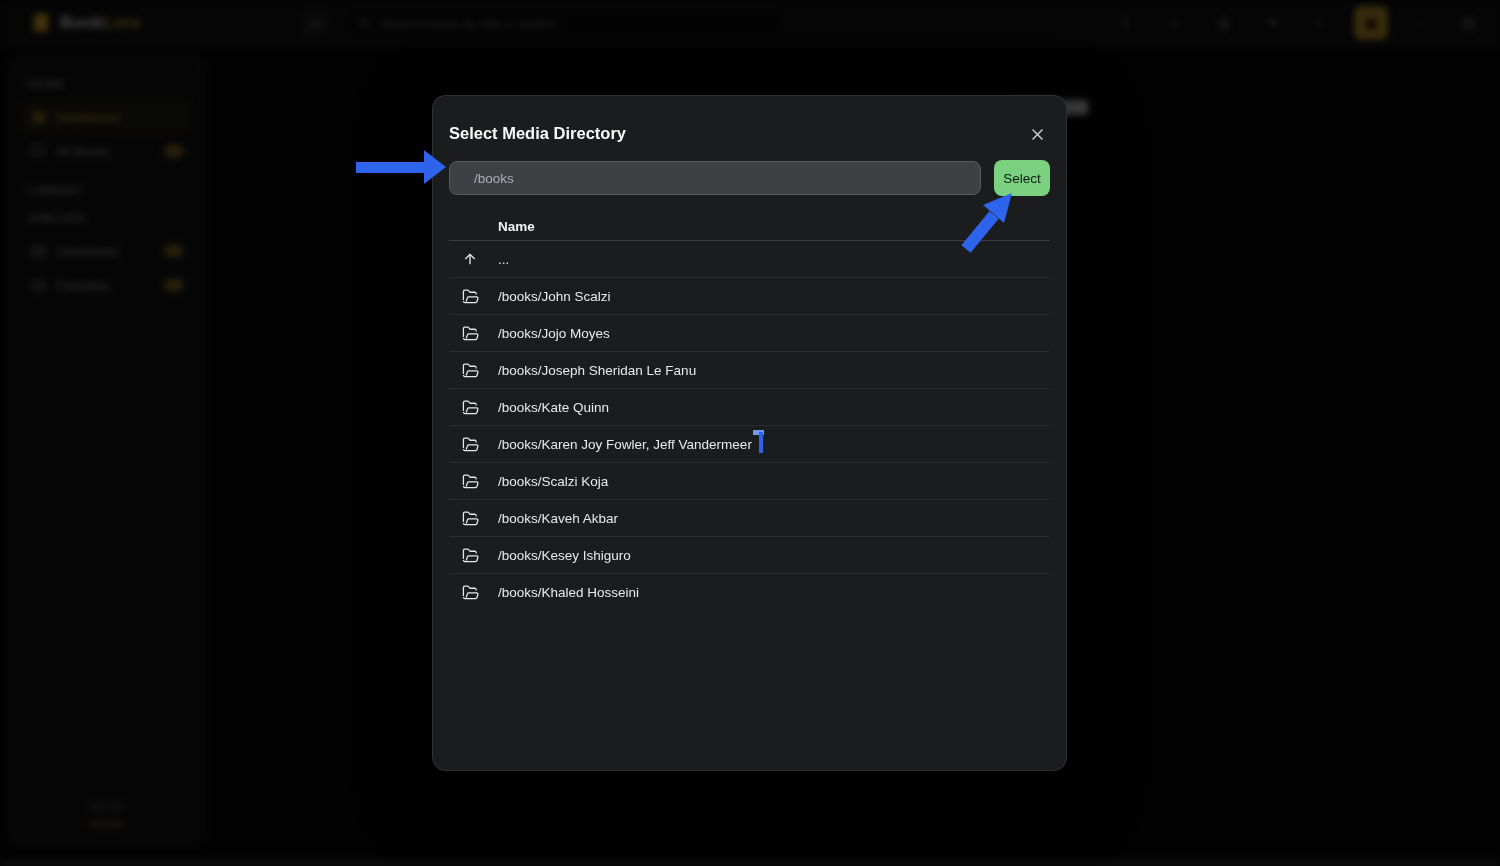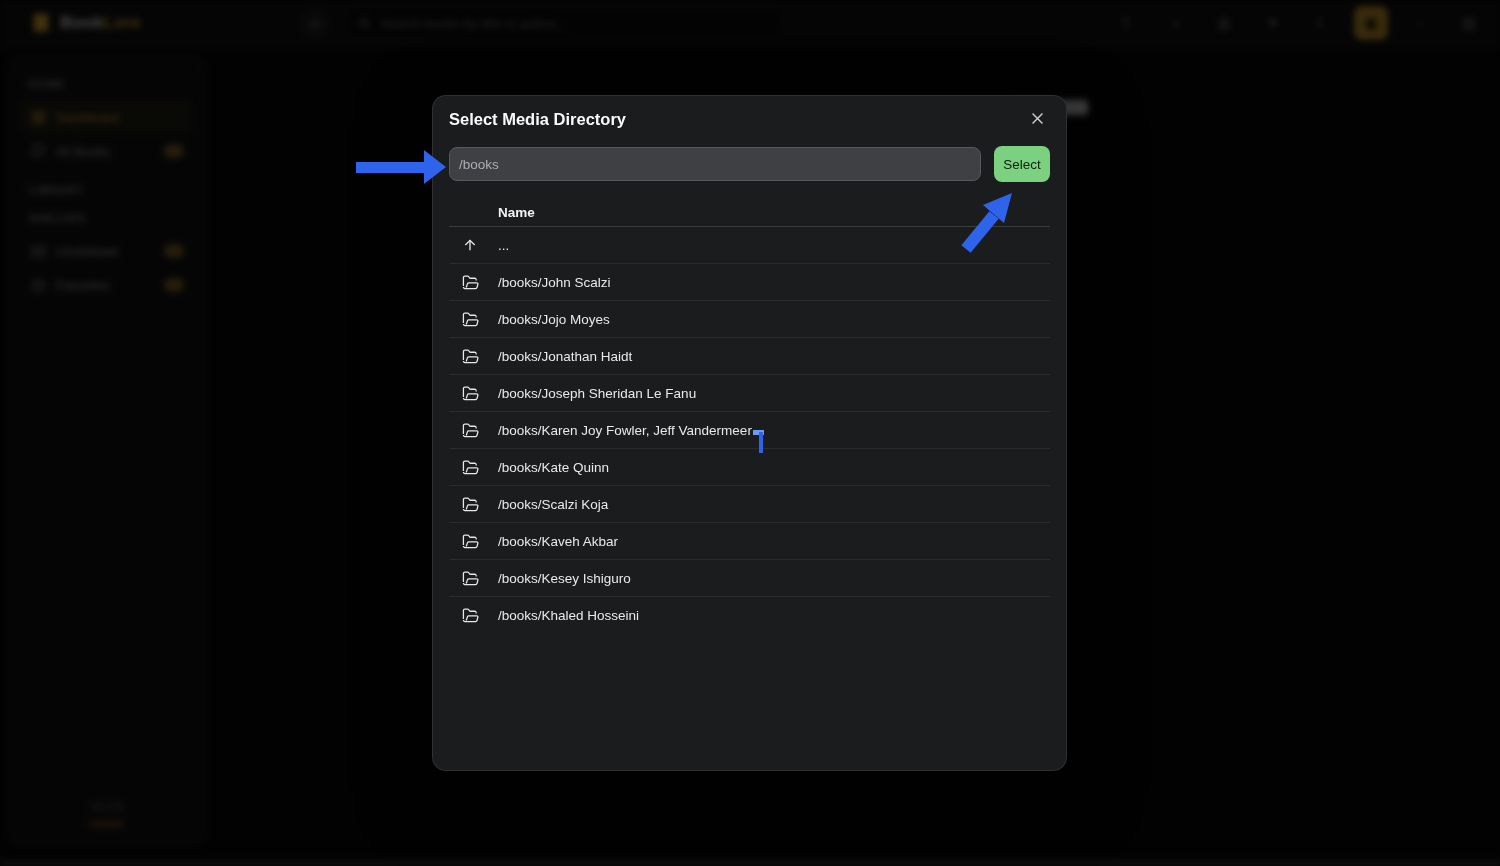--- a/index.html
+++ b/index.html
@@ -40,28 +40,28 @@
   .side-footer .upd { font-size:11px; color:#c47a2c; margin-top:5px; }
 
   .peek-blob { position:absolute; left:1008px; top:100px; width:80px; height:15px;
     border-radius:4px; background:rgba(235,235,235,.85); }
   .bottom-strip { position:absolute; left:0; right:0; bottom:0; height:5px; background:#3a3a3e; }
 
   
   .modal { position:absolute; left:432px; top:95px; width:635px; height:676px;
     background:#1b1c1e; border:1px solid rgba(255,255,255,.09); border-radius:14px;
     box-shadow:0 24px 70px rgba(0,0,0,.6); z-index:5; }
-  .modal-header { display:flex; align-items:flex-start; justify-content:space-between;
-    padding:14px 20px 8px 16px; }
+  .modal-header { display:flex; align-items:flex-end; justify-content:space-between;
+    padding:28px 20px 8px 16px; }
   .modal-title { font-size:16.5px; font-weight:700; color:#fafafa; }
   .close-btn { background:none; border:none; color:#cfcfd2; cursor:pointer; padding:0; line-height:0; }
 
   .path-row { display:flex; gap:13px; padding:10px 16px 0; }
   .path-input { flex:1; height:34px; background:#3e4043; border:1px solid #57595c;
-    border-radius:8px; color:#a9afb7; font-size:13.5px; padding:0 9px; outline:none;
+    border-radius:8px; color:#a9afb7; font-size:13.5px; padding:0 24px; outline:none;
     font-family:"Liberation Sans", sans-serif; }
   .select-btn { width:56px; height:36px; margin-top:-1px; background:#7bd180; color:#0e1c10;
     border:none; border-radius:8px; font-size:13.5px; font-weight:400; cursor:pointer;
     font-family:"Liberation Sans", sans-serif; }
 
   .dir-table { margin:9px 16px 0; }
   .thead { display:flex; align-items:center; height:36px; border-bottom:1px solid rgba(255,255,255,.15); }
   .col-icon { width:49px; display:flex; align-items:center; padding-left:13px; color:#e8e8e8; }
   .col-name { font-size:13.5px; }
   .thead .col-name { font-weight:700; color:#f2f2f2;margin-top:8px; }
@@ -206,30 +206,20 @@
     <div class="col-icon">
 
       <svg width="17" height="17" viewBox="0 0 24 24" fill="none" stroke="currentColor" stroke-width="1.8">
         <path d="M2 17V5a2 2 0 0 1 2-2h3.9a2 2 0 0 1 1.7.9l.8 1.2a2 2 0 0 0 1.7.9H18a2 2 0 0 1 2 2v1"></path>
         <path d="M6 19l1.6-5.1A2 2 0 0 1 9.5 12.5H21a1.5 1.5 0 0 1 1.45 1.9l-1.3 4.6A2 2 0 0 1 19.2 20.5H4a2 2 0 0 1-2-2"></path>
       </svg>
     </div>
     <div class="col-name">/books/Jojo Moyes</div>
   </div>
 
-  <div class="dir-row">
-    <div class="col-icon">
-
-      <svg width="17" height="17" viewBox="0 0 24 24" fill="none" stroke="currentColor" stroke-width="1.8">
-        <path d="M2 17V5a2 2 0 0 1 2-2h3.9a2 2 0 0 1 1.7.9l.8 1.2a2 2 0 0 0 1.7.9H18a2 2 0 0 1 2 2v1"></path>
-        <path d="M6 19l1.6-5.1A2 2 0 0 1 9.5 12.5H21a1.5 1.5 0 0 1 1.45 1.9l-1.3 4.6A2 2 0 0 1 19.2 20.5H4a2 2 0 0 1-2-2"></path>
-      </svg>
-    </div>
-    <div class="col-name">/books/Jonathan Haidt</div>
-  </div>
 
   <div class="dir-row">
     <div class="col-icon">
 
       <svg width="17" height="17" viewBox="0 0 24 24" fill="none" stroke="currentColor" stroke-width="1.8">
         <path d="M2 17V5a2 2 0 0 1 2-2h3.9a2 2 0 0 1 1.7.9l.8 1.2a2 2 0 0 0 1.7.9H18a2 2 0 0 1 2 2v1"></path>
         <path d="M6 19l1.6-5.1A2 2 0 0 1 9.5 12.5H21a1.5 1.5 0 0 1 1.45 1.9l-1.3 4.6A2 2 0 0 1 19.2 20.5H4a2 2 0 0 1-2-2"></path>
       </svg>
     </div>
     <div class="col-name">/books/Joseph Sheridan Le Fanu</div>
@@ -237,32 +227,32 @@
 
 
   <div class="dir-row">
     <div class="col-icon">
 
       <svg width="17" height="17" viewBox="0 0 24 24" fill="none" stroke="currentColor" stroke-width="1.8">
         <path d="M2 17V5a2 2 0 0 1 2-2h3.9a2 2 0 0 1 1.7.9l.8 1.2a2 2 0 0 0 1.7.9H18a2 2 0 0 1 2 2v1"></path>
         <path d="M6 19l1.6-5.1A2 2 0 0 1 9.5 12.5H21a1.5 1.5 0 0 1 1.45 1.9l-1.3 4.6A2 2 0 0 1 19.2 20.5H4a2 2 0 0 1-2-2"></path>
       </svg>
     </div>
+    <div class="col-name">/books/Kate Quinn</div>
+  </div>
+
+  <div class="dir-row">
+    <div class="col-icon">
+
+      <svg width="17" height="17" viewBox="0 0 24 24" fill="none" stroke="currentColor" stroke-width="1.8">
+        <path d="M2 17V5a2 2 0 0 1 2-2h3.9a2 2 0 0 1 1.7.9l.8 1.2a2 2 0 0 0 1.7.9H18a2 2 0 0 1 2 2v1"></path>
+        <path d="M6 19l1.6-5.1A2 2 0 0 1 9.5 12.5H21a1.5 1.5 0 0 1 1.45 1.9l-1.3 4.6A2 2 0 0 1 19.2 20.5H4a2 2 0 0 1-2-2"></path>
+      </svg>
+    </div>
     <div class="col-name">/books/Karen Joy Fowler, Jeff Vandermeer</div>
-  </div>
-
-  <div class="dir-row">
-    <div class="col-icon">
-
-      <svg width="17" height="17" viewBox="0 0 24 24" fill="none" stroke="currentColor" stroke-width="1.8">
-        <path d="M2 17V5a2 2 0 0 1 2-2h3.9a2 2 0 0 1 1.7.9l.8 1.2a2 2 0 0 0 1.7.9H18a2 2 0 0 1 2 2v1"></path>
-        <path d="M6 19l1.6-5.1A2 2 0 0 1 9.5 12.5H21a1.5 1.5 0 0 1 1.45 1.9l-1.3 4.6A2 2 0 0 1 19.2 20.5H4a2 2 0 0 1-2-2"></path>
-      </svg>
-    </div>
-    <div class="col-name">/books/Kate Quinn</div>
   </div>
 
   <div class="dir-row">
     <div class="col-icon">
 
       <svg width="17" height="17" viewBox="0 0 24 24" fill="none" stroke="currentColor" stroke-width="1.8">
         <path d="M2 17V5a2 2 0 0 1 2-2h3.9a2 2 0 0 1 1.7.9l.8 1.2a2 2 0 0 0 1.7.9H18a2 2 0 0 1 2 2v1"></path>
         <path d="M6 19l1.6-5.1A2 2 0 0 1 9.5 12.5H21a1.5 1.5 0 0 1 1.45 1.9l-1.3 4.6A2 2 0 0 1 19.2 20.5H4a2 2 0 0 1-2-2"></path>
       </svg>
     </div>

